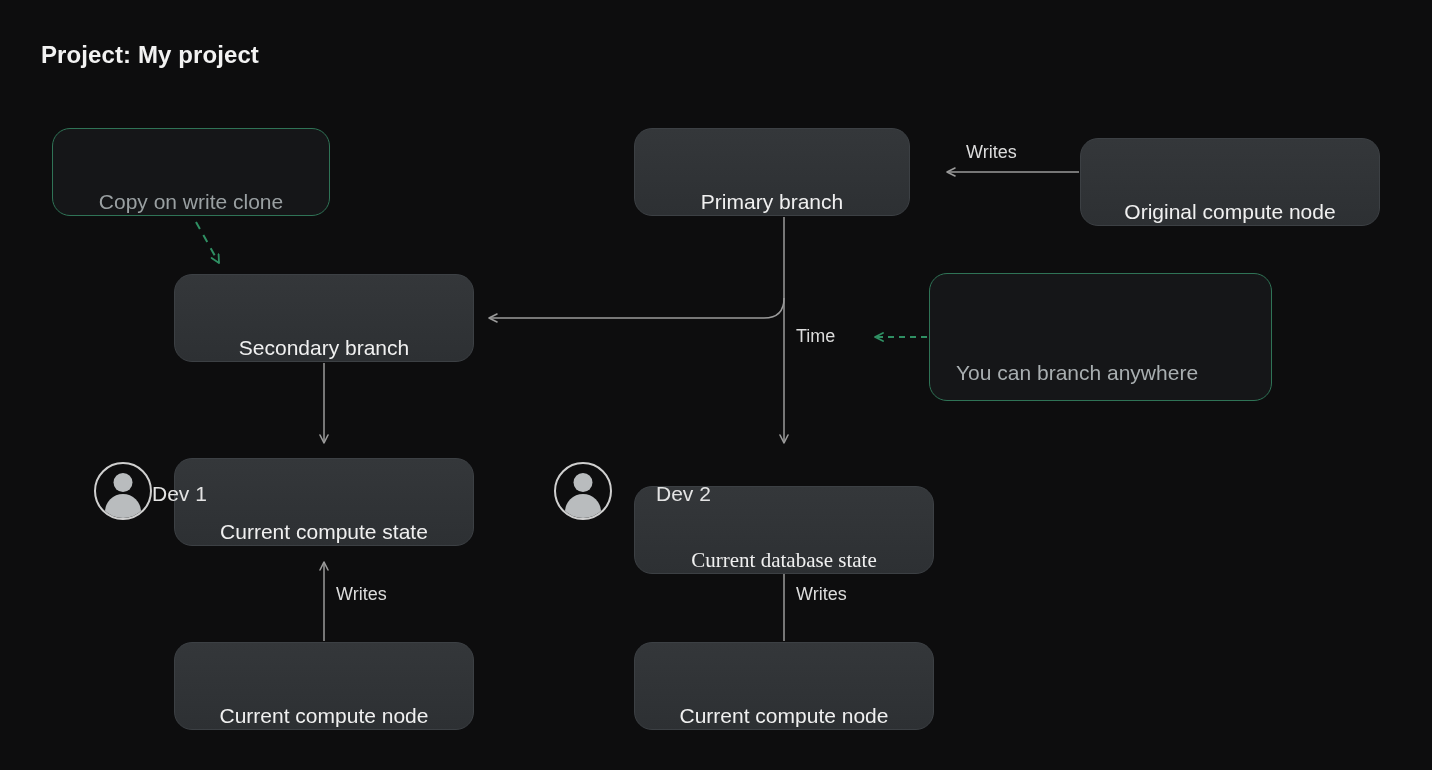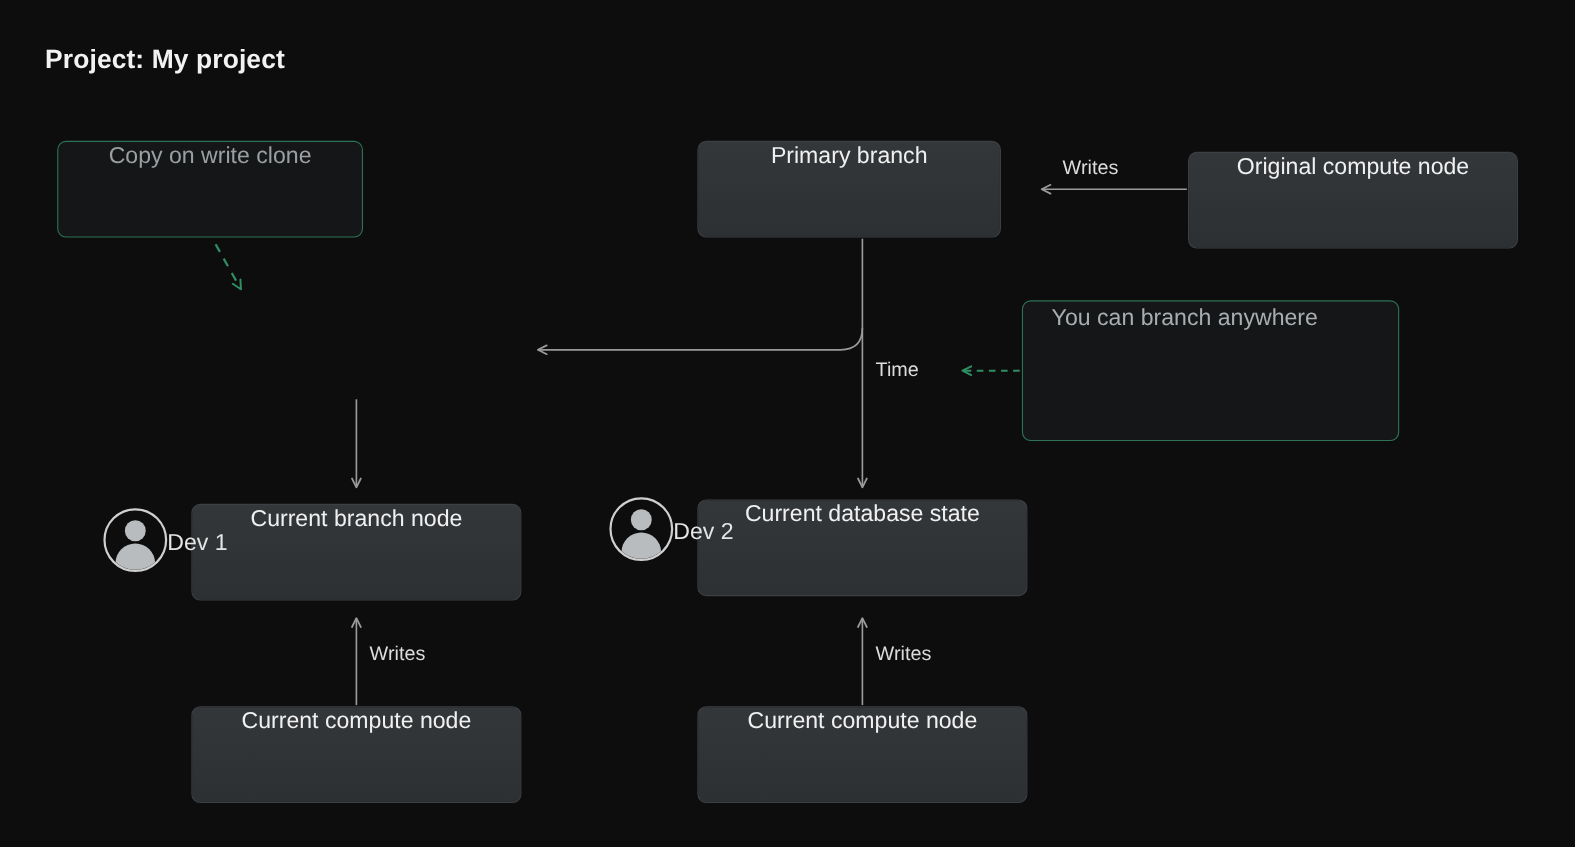--- a/index.html
+++ b/index.html
@@ -35,44 +35,44 @@
     font-size: 24px;
     font-weight: bold;
     color: #f2f2f2;
     letter-spacing: 0.1px;
     white-space: nowrap;
   }
   .node {
     position: absolute;
     box-sizing: border-box;
     display: flex;
-    align-items: flex-start;
+    align-items: flex-end;
     justify-content: center;
-    border-radius: 8px;
+    border-radius: 18px;
     font-size: 21px;
     color: #f0f0f0;
     text-align: center;
     line-height: 1.25;
   }
   .node.solid {
     background: linear-gradient(180deg, #34373a 0%, #2d3033 100%);
     border: 1px solid #3c4044;
   }
   .node.ghost {
     background: #151618;
     border: 1px solid #2f7356;
     color: #9aa0a2;
   }
   .node.note {
     background: #151618;
     border: 1px solid #2f7356;
     color: #a8aeb0;
     justify-content: flex-start;
     text-align: left;
-    padding: 0 26px;
+    padding: 12px 26px;
     font-size: 21px;
     line-height: 1.45;
   }
   .edge-label {
     position: absolute;
     font-size: 18px;
     color: #dcdcdc;
     white-space: nowrap;
   }
   .avatar-wrap {
@@ -155,32 +155,35 @@
   </div>
 
   <div class="node solid" style="left:634px; top:128px; width:276px; height:88px;">
     <span>Primary branch</span>
   </div>
 
   <div class="node solid" style="left:1080px; top:138px; width:300px; height:88px;">
     <span>Original compute node</span>
   </div>
 
+  <div class="node solid" style="left:174px; top:274px; width:300px; height:88px;">
+    <span>Secondary branch</span>
+  </div>
 
   <div class="node note" style="left:929px; top:273px; width:343px; height:128px;">
     <div>
       <div>You can branch anywhere</div>
     </div>
   </div>
 
   <div class="node solid" style="left:174px; top:458px; width:300px; height:88px;">
-    <span>Current branch node</span>
-  </div>
-
-  <div class="node solid" style="left:634px; top:454px; width:300px; height:88px;">
+    <span>Current compute state</span>
+  </div>
+
+  <div class="node solid" style="left:634px; top:486px; width:300px; height:88px;font-family:Liberation Serif, serif;">
     <span>Current database state</span>
   </div>
 
   <div class="node solid" style="left:174px; top:642px; width:300px; height:88px;">
     <span>Current compute node</span>
   </div>
 
   <div class="node solid" style="left:634px; top:642px; width:300px; height:88px;">
     <span>Current compute node</span>
   </div>
@@ -194,21 +197,21 @@
   <div class="edge-label" style="left:796px; top:584px;">Writes</div>
 
   <div class="avatar-wrap" style="left:94px; top:462px;">
     <div class="avatar">
       <div class="head"></div>
       <div class="body"></div>
     </div>
     <div class="avatar-label">Dev 1</div>
   </div>
 
-  <div class="avatar-wrap" style="left:554px; top:452px;">
+  <div class="avatar-wrap" style="left:554px; top:462px;gap:44px;">
     <div class="avatar">
       <div class="head"></div>
       <div class="body"></div>
     </div>
     <div class="avatar-label">Dev 2</div>
   </div>
 
 </div>
 
 </body></html>

